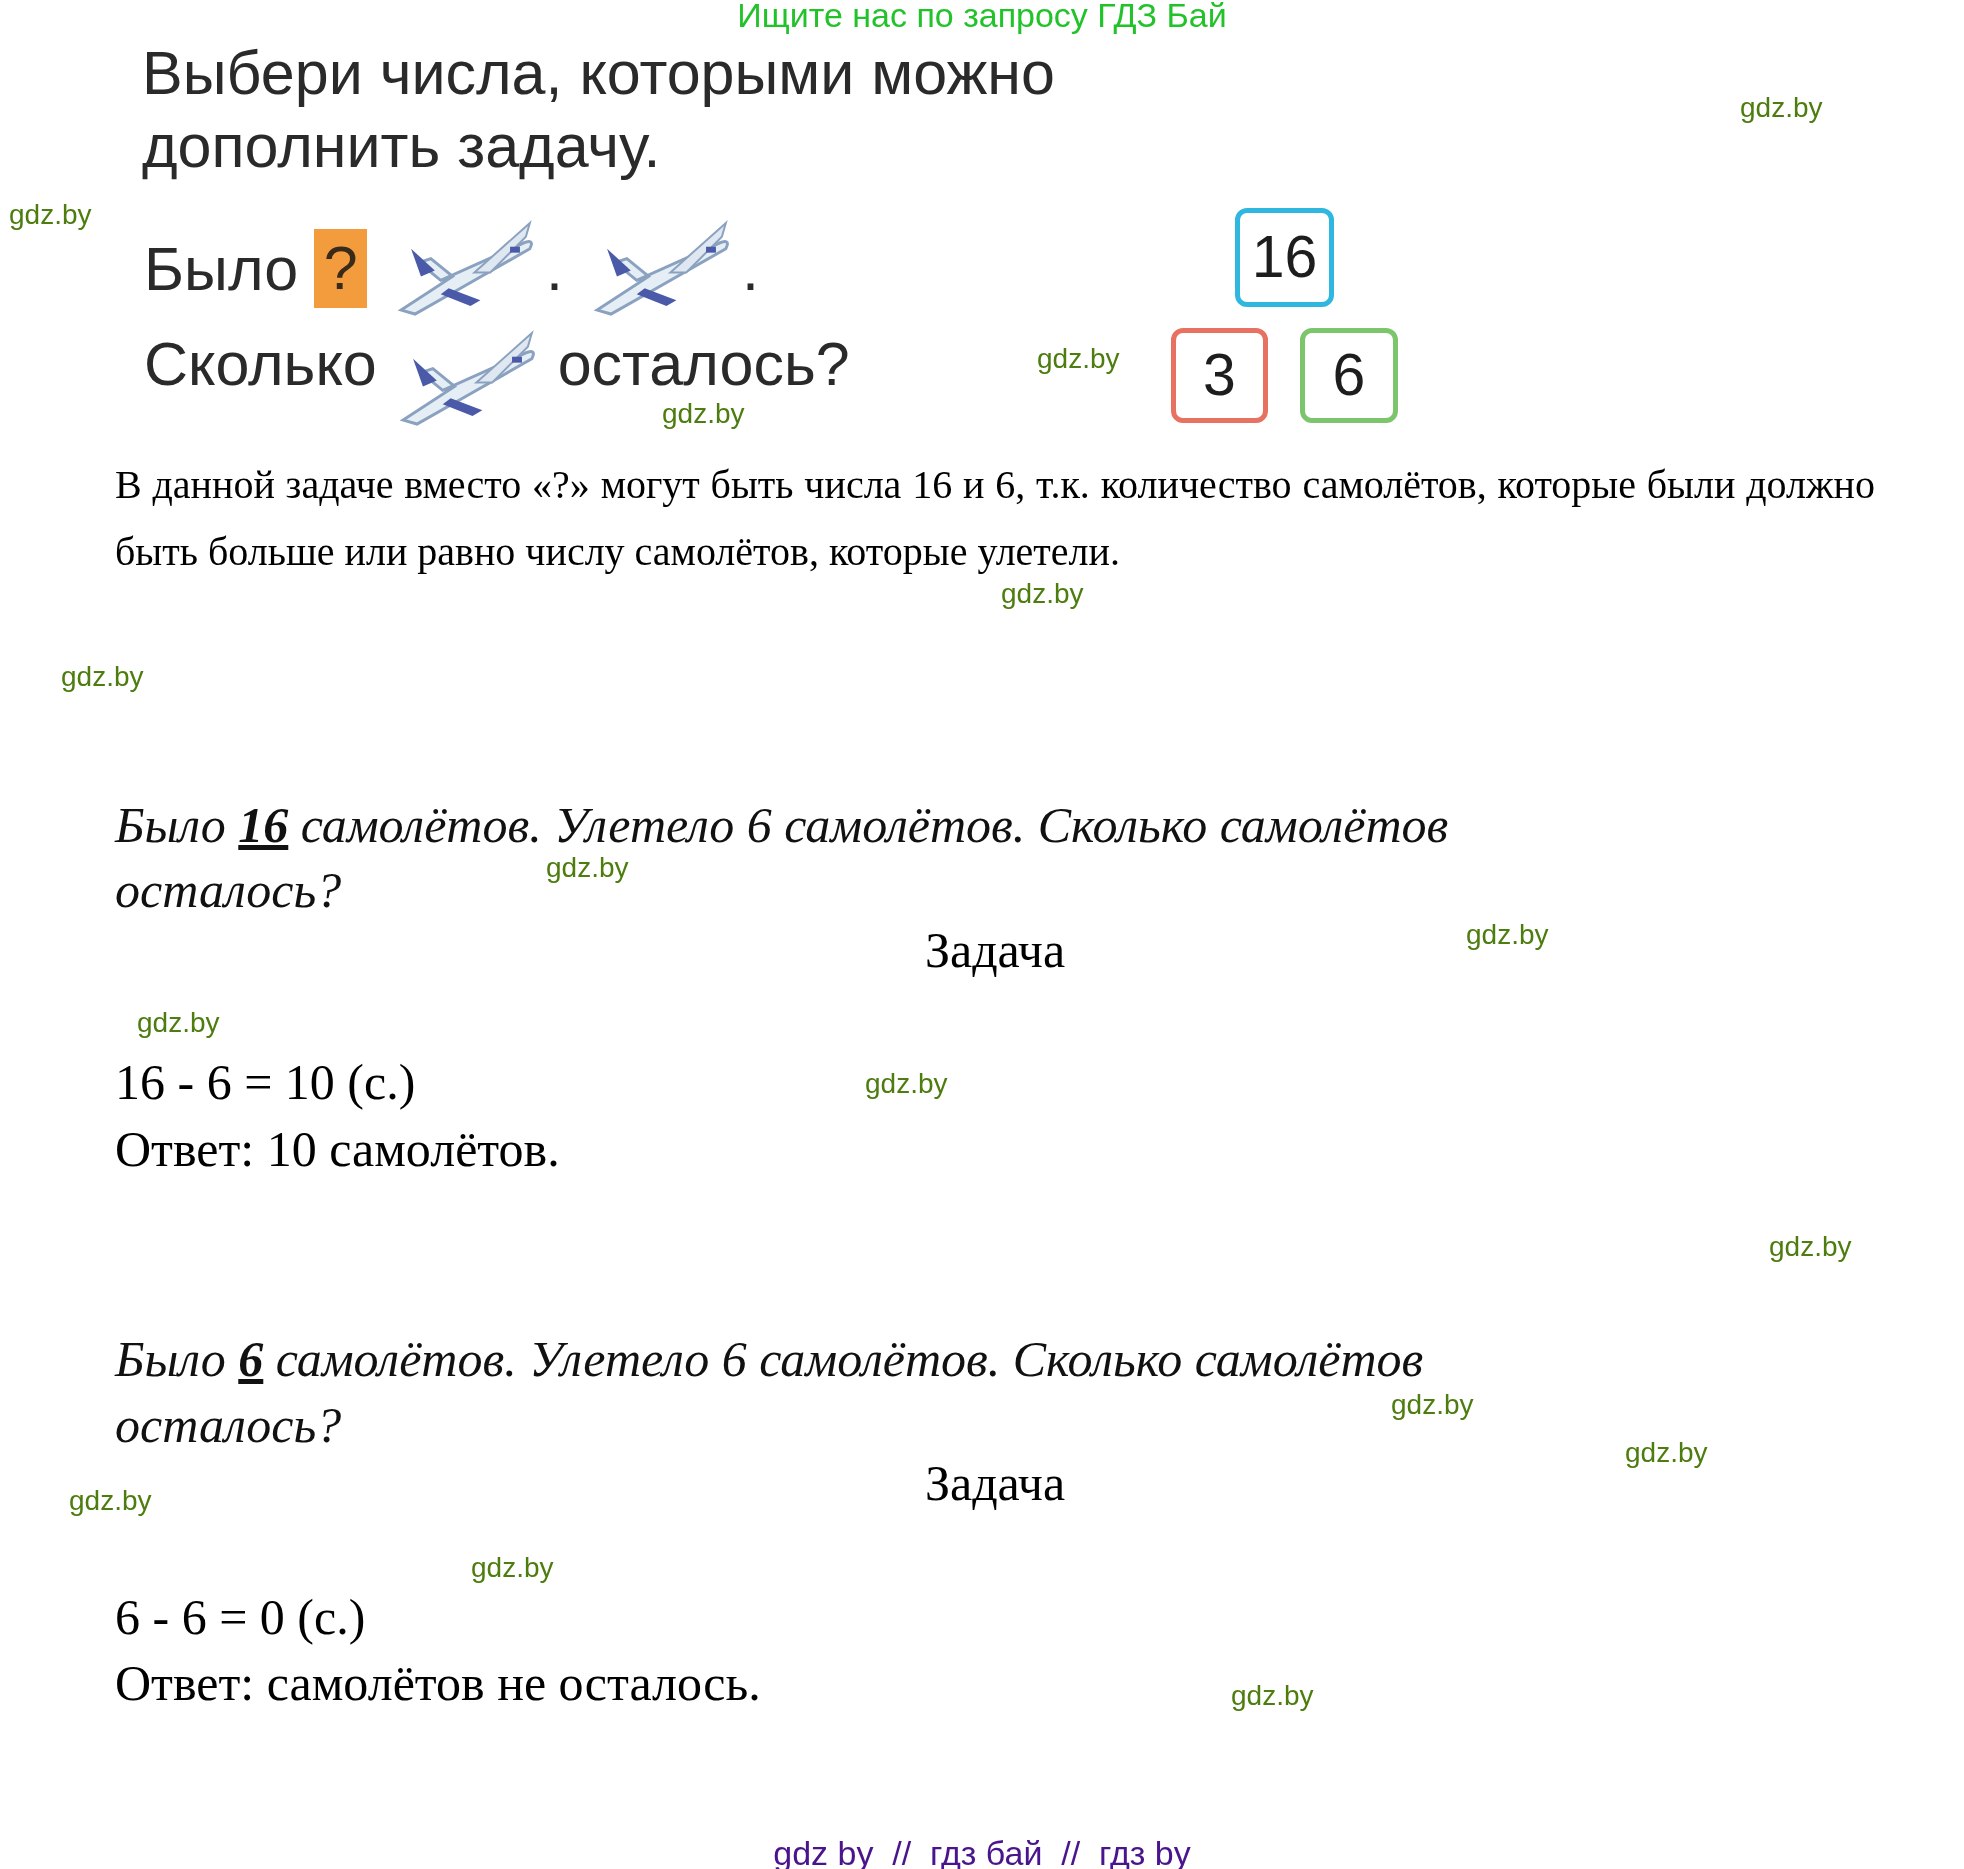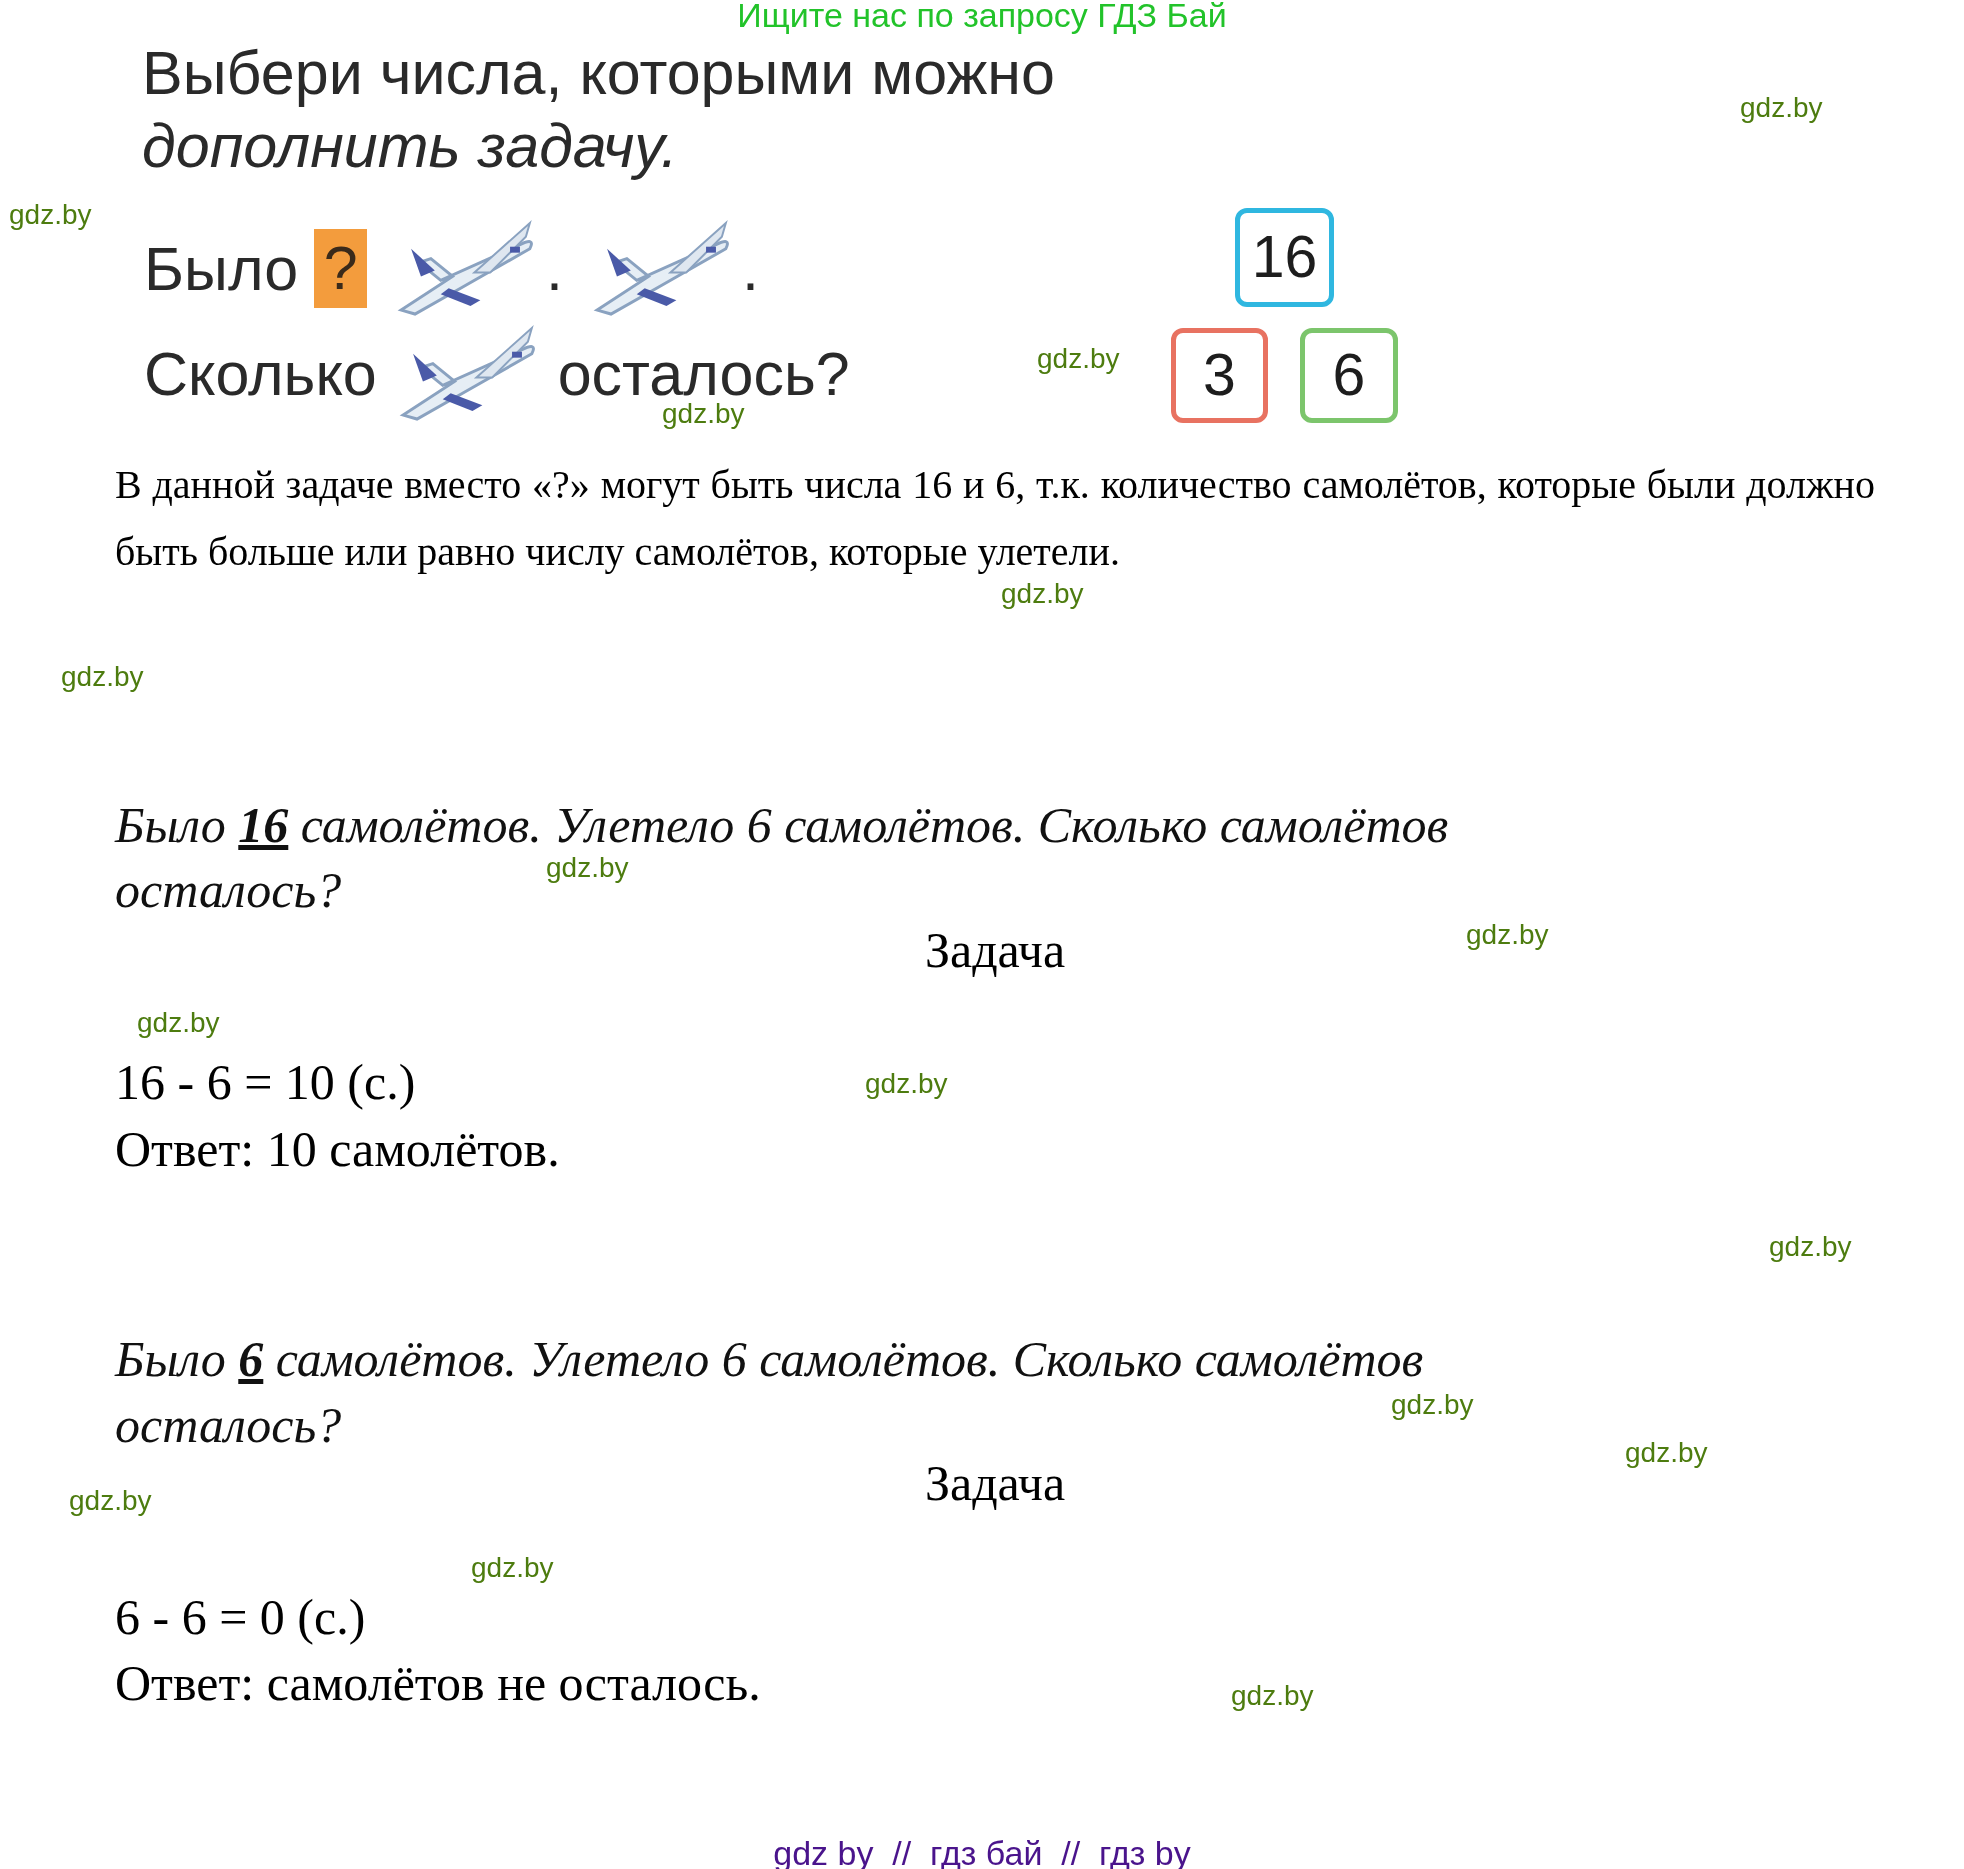--- a/index.html
+++ b/index.html
@@ -7,23 +7,23 @@
   .abs { position:absolute; white-space:nowrap; }
   .sans { font-family:"Liberation Sans", "DejaVu Sans", sans-serif; }
   .serif { font-family:"Liberation Serif", "DejaVu Serif", serif; }
 
   #top-banner { left:0; width:1964px; top:-4px; text-align:center; font-size:34px; color:#22c32a; }
   #footer { left:0; width:1964px; top:1834px; text-align:center; font-size:34px; color:#4a148c; }
 
   
   .tb { color:#2a2a2a; font-size:61px; }
   #title-1 { left:142px; top:38px; }
-  #title-2 { left:142px; top:111px;font-style:italic; }
+  #title-2 { left:142px; top:111px; }
   #row1 { left:144px; top:224px; display:flex; align-items:center; height:89px; }
-  #row2 { left:144px; top:329px; display:flex; align-items:center; height:89px; }
+  #row2 { left:144px; top:329px; display:flex; align-items:flex-start; height:89px; }
   .qbox { display:inline-block; background:#f39c3d; color:#3a2a1a; width:53px; height:79px; line-height:79px; text-align:center; margin:0 18px 0 16px; font-size:61px; }
   .plane { display:inline-block; width:149px; height:99px; margin:0 6px; }
   .dot { margin-right:18px; }
 
   .numbox { position:absolute; border:5px solid; border-radius:12px; background:#fff; font-size:59px; color:#1d1d1d; text-align:center; box-sizing:border-box; }
   #box-16 { left:1235px; top:208px; width:99px; height:99px; line-height:89px; border-color:#2fb7e0; }
   #box-3  { left:1171px; top:328px; width:97px; height:95px; line-height:85px; border-color:#e87261; }
   #box-6  { left:1300px; top:328px; width:98px; height:95px; line-height:85px; border-color:#7cc56c; }
 
   

